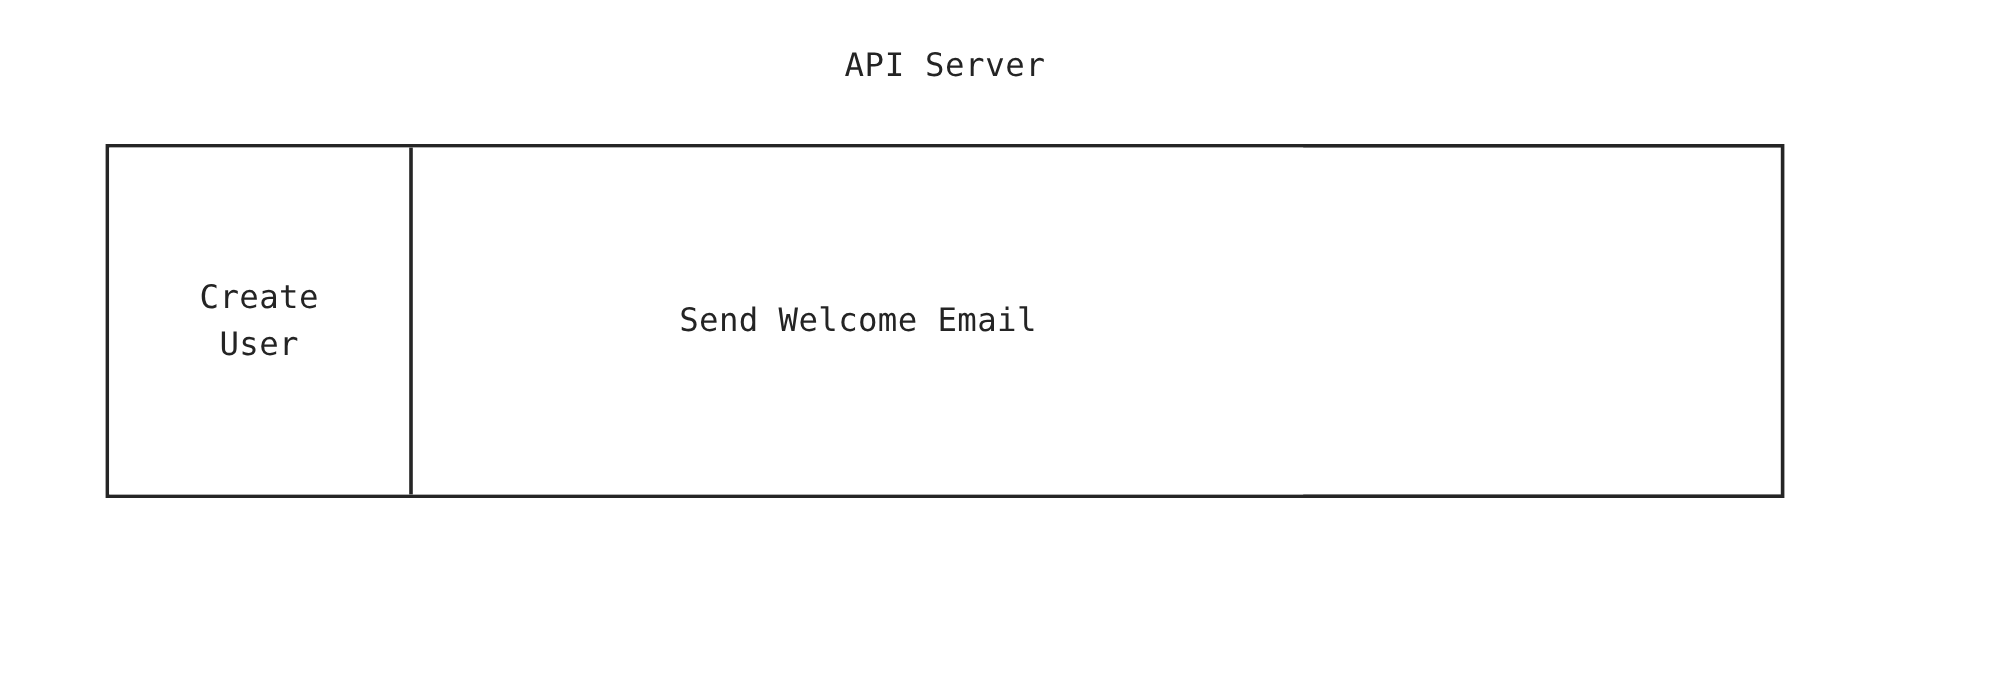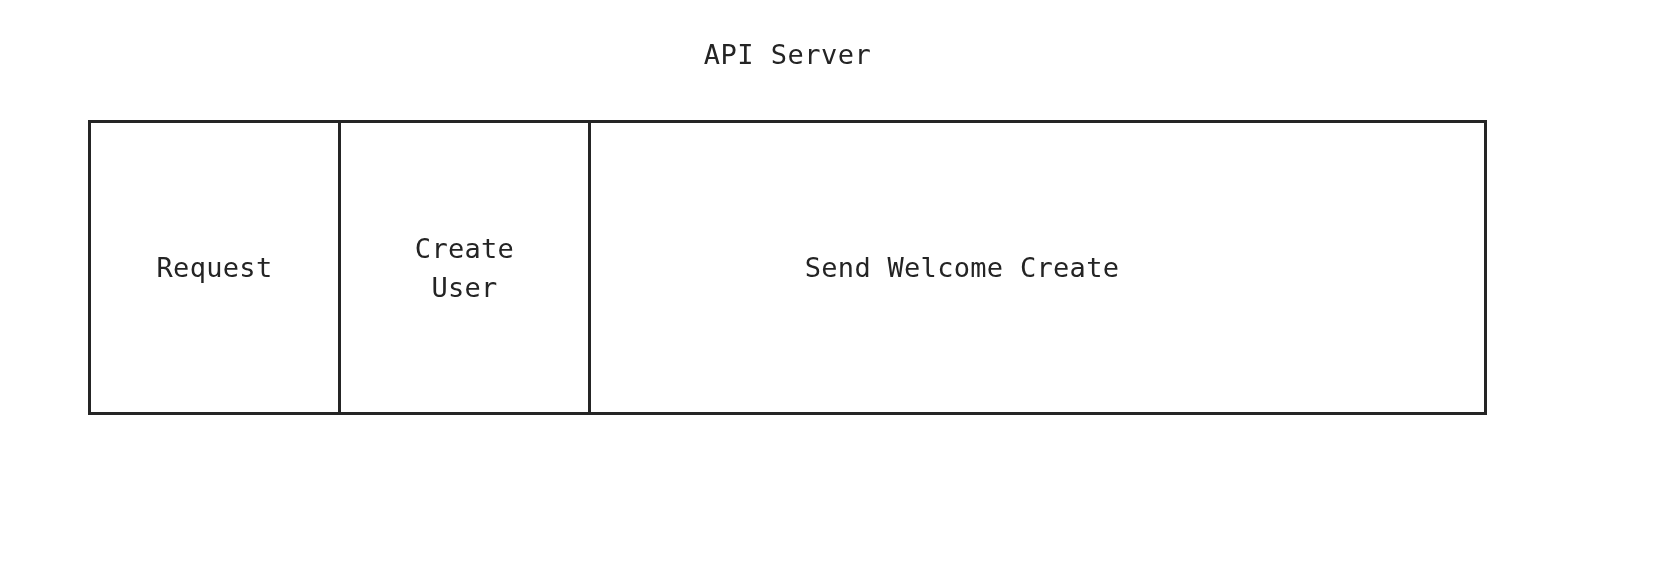--- a/index.html
+++ b/index.html
@@ -87,28 +87,25 @@
 </style>
 </head>
 <body>
 
 <div id="diagram-canvas">
 
   <div id="diagram-title">API Server</div>
 
   <div id="timeline-bar">
 
-    <div class="segment seg-w-247">
-      <span class="segment-label">Request</span>
-    </div>
 
     <div class="segment seg-w-250">
       <span class="segment-label">Create
 User</span>
     </div>
 
     <div class="segment seg-w-745">
-      <span class="segment-label">Send Welcome Create</span>
+      <span class="segment-label">Send Welcome Email</span>
     </div>
 
 
   </div>
 </div>
 
 </body></html>

